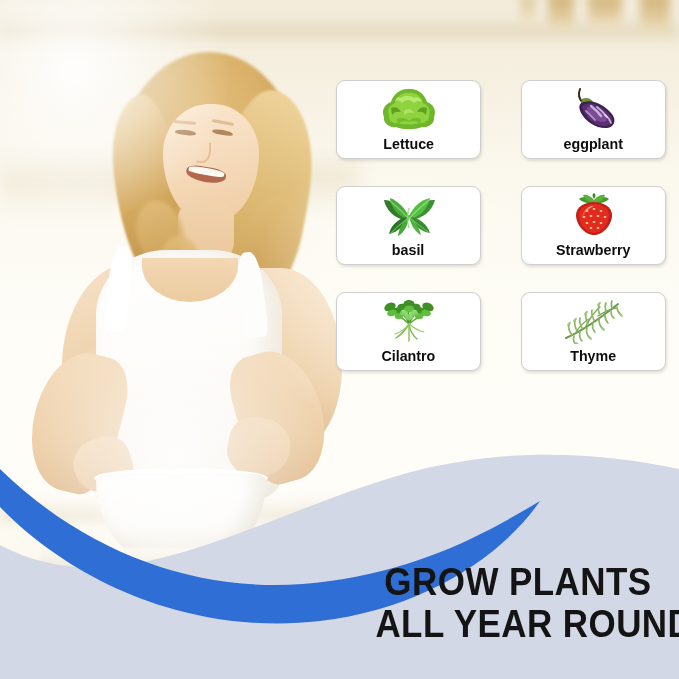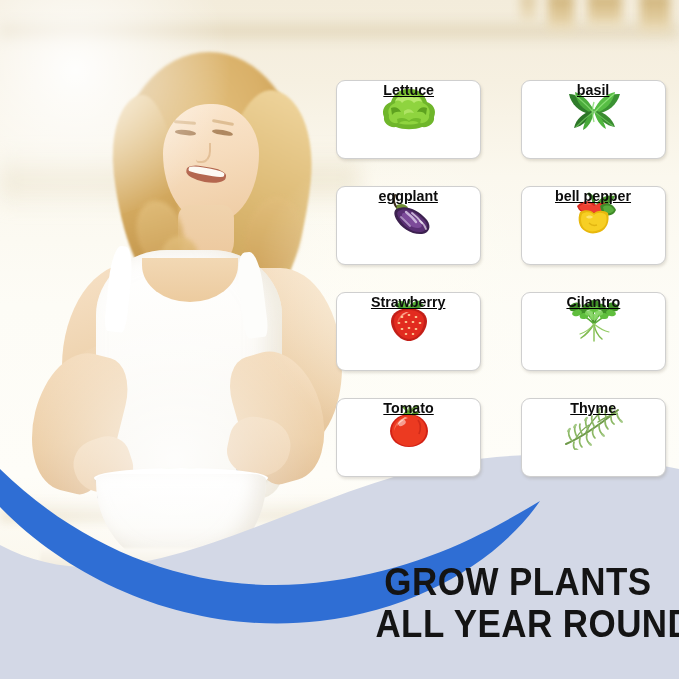--- a/index.html
+++ b/index.html
@@ -334,22 +334,22 @@
   .card {
     position: relative;
     height: 77px;
     background: #ffffff;
     border: 1px solid #cfcfcf;
     border-radius: 9px;
     box-shadow: 1px 2px 3px rgba(120,110,90,.20);
     display: flex;
     flex-direction: column;
     align-items: center;
+    justify-content: flex-end;
     overflow: hidden;
-    text-decoration: underline;
   }
   .card-art {
     position: absolute;
     top: 4px;
     left: 0; right: 0;
     height: 48px;
     display: flex;
     align-items: center;
     justify-content: center;
   }
@@ -449,20 +449,39 @@
             <path d="M20 33 C25 31 30 32 33 36 C28 34 24 35 21 38 Z" fill="#73bb2c"></path>
             <path d="M44 33 C39 31 34 32 31 36 C36 34 40 35 43 38 Z" fill="#73bb2c"></path>
           </g>
         </svg>
       </div>
       <div class="card-label">Lettuce</div>
     </div>
 
     <div class="card">
       <div class="card-art">
+        <svg width="60" height="46" viewBox="0 0 60 46">
+          <g>
+            <path d="M16 3 C14 8 15 13 19 17" stroke="#3a2c1a" stroke-width="2" fill="none" stroke-linecap="round"></path>
+            <path d="M18 13 C22 11 27 12 29 16 C26 20 21 21 17 18 Z" fill="#6f8f33"></path>
+            <path d="M20 16 C28 13 40 18 48 28 C53 35 50 41 43 42 C33 43 22 36 17 27 C14 21 15 17 20 16 Z" fill="#3d2150"></path>
+            <path d="M22 18 C29 16 39 21 46 29 C50 34 48 39 42 40 C33 41 24 34 20 26 C17 21 18 19 22 18 Z" fill="#5a2f74"></path>
+            <path d="M25 21 C30 21 36 25 41 30 C44 33 43 36 39 36 C33 36 27 31 24 26 C22 23 23 21 25 21 Z" fill="#7c4a99"></path>
+            <path d="M27 20 C31 23 34 26 37 30" stroke="#d8c6e6" stroke-width="2.4" fill="none" stroke-linecap="round" opacity=".85"></path>
+            <path d="M33 21 C37 24 40 27 43 31" stroke="#e2d2ec" stroke-width="2" fill="none" stroke-linecap="round" opacity=".8"></path>
+            <path d="M22 25 C25 28 28 31 31 34" stroke="#cbb5dc" stroke-width="1.8" fill="none" stroke-linecap="round" opacity=".7"></path>
+            <path d="M41 29 C44 31 46 34 47 37" stroke="#efe6f4" stroke-width="1.8" fill="none" stroke-linecap="round" opacity=".7"></path>
+          </g>
+        </svg>
+      </div>
+      <div class="card-label">eggplant</div>
+    </div>
+
+    <div class="card">
+      <div class="card-art">
         <svg width="62" height="46" viewBox="0 0 62 46">
           <g>
             <path d="M31 24 C24 14 14 8 6 8 C8 18 16 26 27 28 Z" fill="#2f7c2b"></path>
             <path d="M31 24 C38 13 48 7 57 8 C54 19 45 26 34 28 Z" fill="#3b9233"></path>
             <path d="M31 25 C27 16 20 9 12 6 C13 16 20 24 29 27 Z" fill="#4bab3c"></path>
             <path d="M31 25 C35 14 43 8 52 6 C50 16 43 24 33 27 Z" fill="#57bd44"></path>
             <path d="M30 25 C27 33 20 40 11 42 C13 33 20 27 28 25 Z" fill="#2c7528"></path>
             <path d="M32 25 C36 33 43 40 52 41 C49 32 42 27 34 25 Z" fill="#3a8c31"></path>
             <path d="M31 25 C30 33 26 41 20 44 C21 36 25 29 30 26 Z" fill="#48a83a"></path>
             <path d="M31 25 C33 33 37 40 43 43 C41 35 37 29 32 26 Z" fill="#4fb43e"></path>
@@ -470,59 +489,20 @@
             <path d="M12 9 C19 15 25 20 30 26" stroke="#8fe07a" stroke-width="1.2" fill="none" opacity=".75"></path>
             <path d="M51 8 C44 14 37 20 32 26" stroke="#9be986" stroke-width="1.2" fill="none" opacity=".75"></path>
             <path d="M13 41 C19 35 25 30 30 26" stroke="#7ad466" stroke-width="1.1" fill="none" opacity=".7"></path>
             <path d="M50 40 C43 35 37 30 32 26" stroke="#7ad466" stroke-width="1.1" fill="none" opacity=".7"></path>
           </g>
         </svg>
       </div>
       <div class="card-label">basil</div>
     </div>
 
-    <div class="card">
-      <div class="card-art">
-        <svg width="60" height="46" viewBox="0 0 60 46">
-          <g>
-            <path d="M16 3 C14 8 15 13 19 17" stroke="#3a2c1a" stroke-width="2" fill="none" stroke-linecap="round"></path>
-            <path d="M18 13 C22 11 27 12 29 16 C26 20 21 21 17 18 Z" fill="#6f8f33"></path>
-            <path d="M20 16 C28 13 40 18 48 28 C53 35 50 41 43 42 C33 43 22 36 17 27 C14 21 15 17 20 16 Z" fill="#3d2150"></path>
-            <path d="M22 18 C29 16 39 21 46 29 C50 34 48 39 42 40 C33 41 24 34 20 26 C17 21 18 19 22 18 Z" fill="#5a2f74"></path>
-            <path d="M25 21 C30 21 36 25 41 30 C44 33 43 36 39 36 C33 36 27 31 24 26 C22 23 23 21 25 21 Z" fill="#7c4a99"></path>
-            <path d="M27 20 C31 23 34 26 37 30" stroke="#d8c6e6" stroke-width="2.4" fill="none" stroke-linecap="round" opacity=".85"></path>
-            <path d="M33 21 C37 24 40 27 43 31" stroke="#e2d2ec" stroke-width="2" fill="none" stroke-linecap="round" opacity=".8"></path>
-            <path d="M22 25 C25 28 28 31 31 34" stroke="#cbb5dc" stroke-width="1.8" fill="none" stroke-linecap="round" opacity=".7"></path>
-            <path d="M41 29 C44 31 46 34 47 37" stroke="#efe6f4" stroke-width="1.8" fill="none" stroke-linecap="round" opacity=".7"></path>
-          </g>
-        </svg>
-      </div>
-      <div class="card-label">eggplant</div>
-    </div>
-
-    <div class="card">
-      <div class="card-art">
-        <svg width="62" height="46" viewBox="0 0 62 46">
-          <g>
-            <path d="M33 12 C37 5 45 2 52 4 C50 10 44 14 37 14" fill="#4e9b2f"></path>
-            <path d="M31 13 C31 8 29 4 26 2" stroke="#3f8a28" stroke-width="3" fill="none" stroke-linecap="round"></path>
-            <path d="M14 14 C20 8 28 8 33 13 C38 9 44 10 46 15 C44 21 37 23 31 21 C24 23 16 21 14 14 Z" fill="#d62a22"></path>
-            <path d="M16 15 C21 10 27 10 31 14 C35 11 40 12 42 16 C40 20 35 21 30 20 C24 21 18 20 16 15 Z" fill="#ef4031"></path>
-            <path d="M20 13 C23 11 26 11 29 13 C26 12 23 12 20 13 Z" fill="#fb8b72" opacity=".8"></path>
-            <path d="M37 14 C42 9 50 11 53 18 C51 24 44 25 39 21 Z" fill="#3f8a28"></path>
-            <path d="M40 15 C44 12 49 14 51 18 C49 22 44 22 41 19 Z" fill="#59ad3c"></path>
-            <path d="M17 20 C22 17 28 18 31 21 C35 18 41 18 45 21 C47 29 44 37 37 40 C32 42 26 42 22 39 C16 36 14 27 17 20 Z" fill="#e8b80d"></path>
-            <path d="M19 22 C23 19 29 20 31 23 C34 20 40 20 43 23 C45 30 42 36 36 38 C31 40 26 40 22 37 C18 34 17 27 19 22 Z" fill="#f7cf24"></path>
-            <path d="M23 25 C25 23 28 23 30 25 C28 27 25 27 23 25 Z" fill="#fde77e" opacity=".85"></path>
-            <path d="M26 31 C28 33 31 34 34 33" stroke="#d9a90a" stroke-width="1.4" fill="none" opacity=".7"></path>
-          </g>
-        </svg>
-      </div>
-      <div class="card-label">bell pepper</div>
-    </div>
 
     <div class="card">
       <div class="card-art">
         <svg width="56" height="46" viewBox="0 0 56 46">
           <g>
             <path d="M28 7 C26 4 26 2 28 1 C30 2 30 4 28 7 Z" fill="#3f8a28"></path>
             <path d="M28 9 C23 4 16 4 13 7 C17 11 23 12 28 11 Z" fill="#46982c"></path>
             <path d="M28 9 C33 4 40 4 43 7 C39 11 33 12 28 11 Z" fill="#46982c"></path>
             <path d="M28 8 C25 4 20 2 17 3 C19 8 23 11 28 11 Z" fill="#58b338"></path>
             <path d="M28 8 C31 4 36 2 39 3 C37 8 33 11 28 11 Z" fill="#58b338"></path>
@@ -584,41 +564,20 @@
             <path d="M33 26 C34 32 36 37 41 41" stroke="#7fba4e" stroke-width="1.5" fill="none"></path>
             <path d="M33 26 C33 32 33 37 33 43" stroke="#8cc45c" stroke-width="1.5" fill="none"></path>
             <path d="M33 26 C29 31 25 34 19 36" stroke="#93cb64" stroke-width="1.2" fill="none"></path>
             <path d="M33 26 C38 30 43 33 48 34" stroke="#93cb64" stroke-width="1.2" fill="none"></path>
           </g>
         </svg>
       </div>
       <div class="card-label">Cilantro</div>
     </div>
 
-    <div class="card">
-      <div class="card-art">
-        <svg width="56" height="46" viewBox="0 0 56 46">
-          <g>
-            <path d="M28 8 C27 5 24 2 20 1 C22 5 25 7 28 9 Z" fill="#6aa23a"></path>
-            <path d="M28 8 C30 4 34 1 38 1 C36 5 32 8 28 9 Z" fill="#6aa23a"></path>
-            <path d="M28 9 C28 6 28 3 29 1" stroke="#5c8f2f" stroke-width="1.6" fill="none"></path>
-            <path d="M28 10 C17 10 9 18 9 27 C9 36 17 43 28 43 C39 43 47 36 47 27 C47 18 39 10 28 10 Z" fill="#d22216"></path>
-            <path d="M28 11 C18 11 11 18 11 27 C11 35 18 42 28 42 C38 42 45 35 45 27 C45 18 38 11 28 11 Z" fill="#ec3a21"></path>
-            <path d="M20 15 C16 18 13 22 13 27 C15 21 19 17 24 15 Z" fill="#f87a5c" opacity=".75"></path>
-            <path d="M24 13 C20 15 17 18 16 22 C19 18 23 15 27 14 Z" fill="#ffb9a3" opacity=".9"></path>
-            <ellipse cx="21" cy="19" rx="4" ry="2.6" fill="#ffffff" opacity=".5" transform="rotate(-28 21 19)"></ellipse>
-            <path d="M22 10 C24 7 27 6 30 7 C31 9 29 11 26 11 Z" fill="#4f9226"></path>
-            <path d="M30 10 C33 7 36 7 38 9 C36 11 33 12 30 11 Z" fill="#4f9226"></path>
-            <path d="M24 9 C26 8 28 8 30 9 C28 11 26 11 24 10 Z" fill="#66ae33"></path>
-            <path d="M38 30 C40 25 40 20 37 16" stroke="#b51c12" stroke-width="1.6" fill="none" opacity=".5"></path>
-          </g>
-        </svg>
-      </div>
-      <div class="card-label">Tomato</div>
-    </div>
 
     <div class="card">
       <div class="card-art">
         <svg width="68" height="46" viewBox="0 0 68 46">
           <g stroke-linecap="round">
             <path d="M6 40 C20 34 38 22 58 6" stroke="#6f9a4a" stroke-width="2" fill="none"></path>
             <path d="M26 28 C30 20 34 14 40 9" stroke="#7aa755" stroke-width="1.4" fill="none"></path>
             <path d="M38 18 C44 14 50 11 56 10" stroke="#7aa755" stroke-width="1.4" fill="none"></path>
             <path d="M16 34 C20 28 24 24 29 21" stroke="#7aa755" stroke-width="1.2" fill="none"></path>
             <g stroke="#8cb865" stroke-width="1.7" fill="none">

